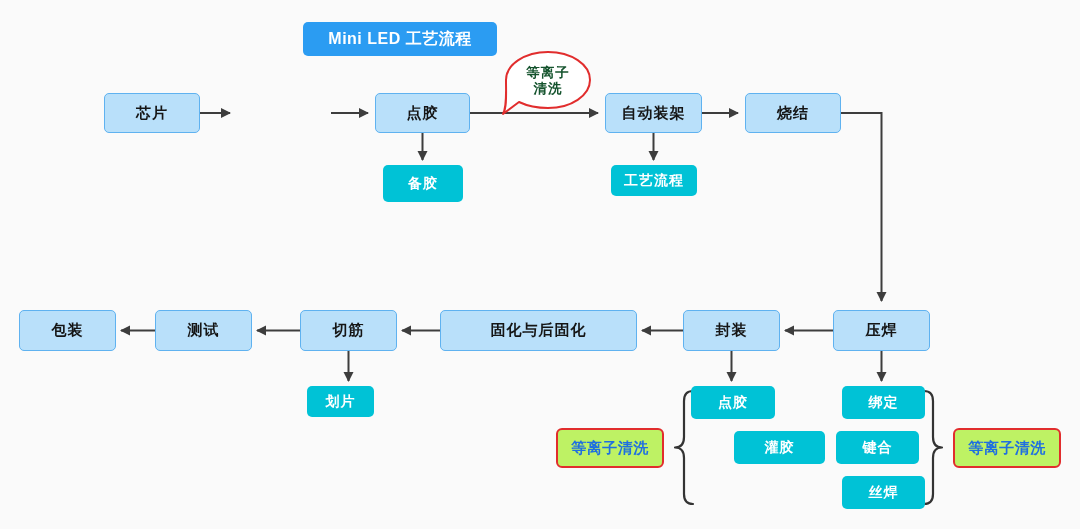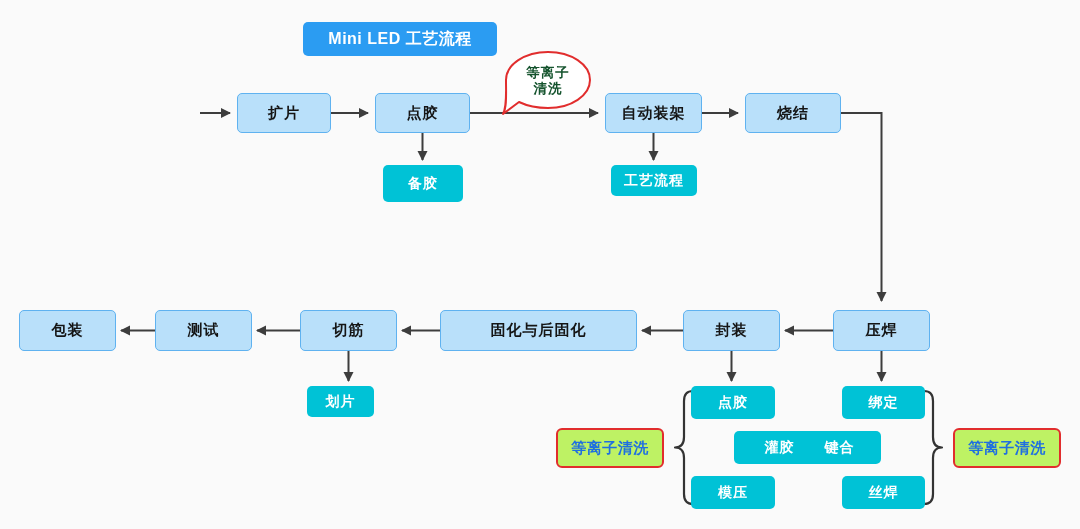--- a/index.html
+++ b/index.html
@@ -75,40 +75,39 @@
     <path d="M506,80 C506,64.5 524.8,52 548,52 C571.2,52 590,64.5 590,80 C590,95.5 571.2,108 548,108 C537,108 527,105.8 519,102 L503,114 C507,107 506,94 506,80 Z" fill="#FFFFFF" stroke="#E12D2D" stroke-width="2" stroke-linejoin="round"></path>
   </svg>
 
   <div class="title-chip" style="left:303px;top:22px;width:194px;height:34px;">Mini LED 工艺流程</div>
 
   <div class="bubble-text">
     <span>等离子</span>
     <span>清洗</span>
   </div>
 
-  <div class="pnode" style="left:237px;top:93px;width:94px;height:40px;">扩片</div>
+  <div class="pnode" style="left:104px;top:93px;width:96px;height:40px;">芯片</div>
   <div class="pnode" style="left:375px;top:93px;width:95px;height:40px;">点胶</div>
   <div class="pnode" style="left:605px;top:93px;width:97px;height:40px;">自动装架</div>
   <div class="pnode" style="left:745px;top:93px;width:96px;height:40px;">烧结</div>
 
   <div class="tnode" style="left:383px;top:165px;width:80px;height:37px;">备胶</div>
   <div class="tnode" style="left:611px;top:165px;width:86px;height:31px;">工艺流程</div>
 
   <div class="pnode" style="left:19px;top:310px;width:97px;height:41px;">包装</div>
   <div class="pnode" style="left:155px;top:310px;width:97px;height:41px;">测试</div>
   <div class="pnode" style="left:300px;top:310px;width:97px;height:41px;">切筋</div>
   <div class="pnode" style="left:440px;top:310px;width:197px;height:41px;">固化与后固化</div>
   <div class="pnode" style="left:683px;top:310px;width:97px;height:41px;">封装</div>
   <div class="pnode" style="left:833px;top:310px;width:97px;height:41px;">压焊</div>
 
   <div class="tnode" style="left:307px;top:386px;width:67px;height:31px;">划片</div>
 
   <div class="tnode" style="left:691px;top:386px;width:84px;height:33px;">点胶</div>
   <div class="tnode" style="left:691px;top:431px;width:91px;height:33px;margin-left:43px;">灌胶</div>
-  <div class="tnode" style="left:691px;top:476px;width:84px;height:33px;">模压</div>
   <div class="rlabel" style="left:556px;top:428px;width:108px;height:40px;">等离子清洗</div>
 
   <div class="tnode" style="left:842px;top:386px;width:83px;height:33px;">绑定</div>
-  <div class="tnode" style="left:798px;top:431px;width:83px;height:33px;">键合</div>
+  <div class="tnode" style="left:836px;top:431px;width:83px;height:33px;">键合</div>
   <div class="tnode" style="left:842px;top:476px;width:83px;height:33px;">丝焊</div>
   <div class="rlabel" style="left:953px;top:428px;width:108px;height:40px;">等离子清洗</div>
 
 </div>
 
 </body></html>

